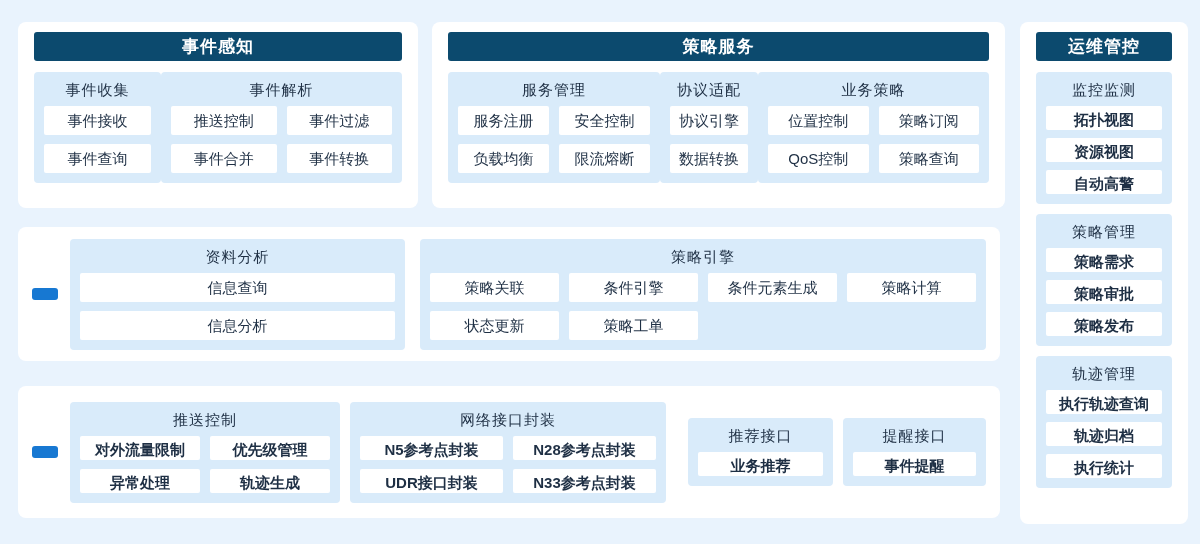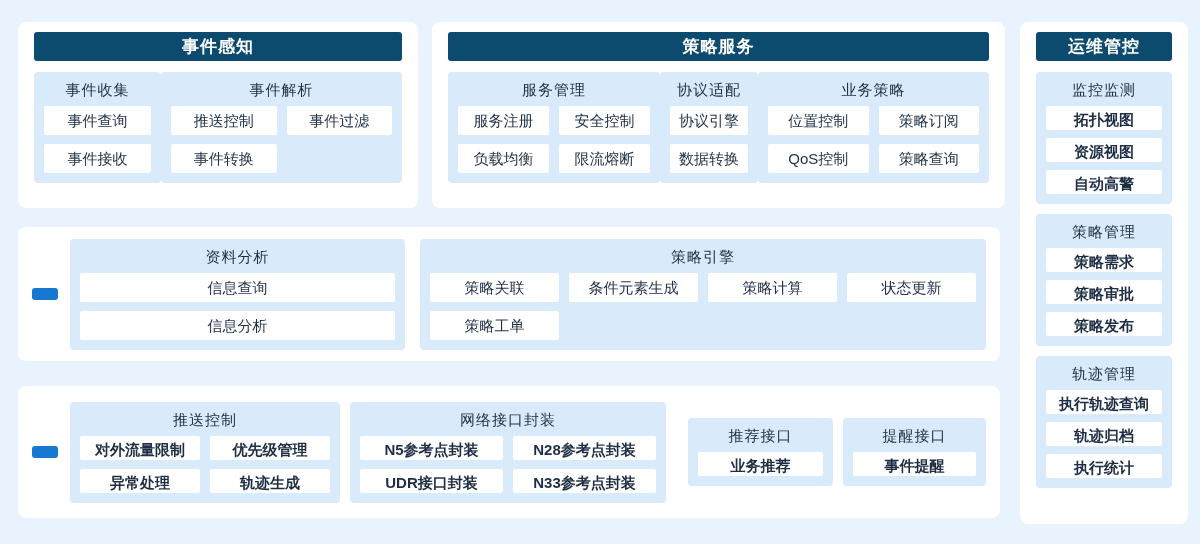--- a/index.html
+++ b/index.html
@@ -44,29 +44,30 @@
 <body>
 
 <div class="canvas">
 
   <div class="panel" style="left:18px;top:22px;width:400px;height:186px;">
     <div class="hdr">事件感知</div>
     <div class="sections">
       <div class="sec w127">
         <div class="sec-title">事件收集</div>
         <div class="grid cols-1">
+          <div class="item">事件接收</div>
           <div class="item">事件查询</div>
-          <div class="item">事件接收</div>
         </div>
       </div>
       <div class="sec grow">
         <div class="sec-title">事件解析</div>
         <div class="grid cols-2">
           <div class="item">推送控制</div>
           <div class="item">事件过滤</div>
+          <div class="item">事件合并</div>
           <div class="item">事件转换</div>
         </div>
       </div>
     </div>
   </div>
 
   <div class="panel" style="left:432px;top:22px;width:573px;height:186px;">
     <div class="hdr">策略服务</div>
     <div class="sections">
       <div class="sec w212">
@@ -104,20 +105,21 @@
         <div class="sec-title">资料分析</div>
         <div class="grid cols-1">
           <div class="item">信息查询</div>
           <div class="item">信息分析</div>
         </div>
       </div>
       <div class="sec grow">
         <div class="sec-title">策略引擎</div>
         <div class="grid cols-3">
           <div class="item">策略关联</div>
+          <div class="item">条件引擎</div>
           <div class="item">条件元素生成</div>
           <div class="item">策略计算</div>
           <div class="item">状态更新</div>
           <div class="item">策略工单</div>
         </div>
       </div>
     </div>
   </div>
 
   <div class="panel" style="left:18px;top:386px;width:982px;height:132px;">

